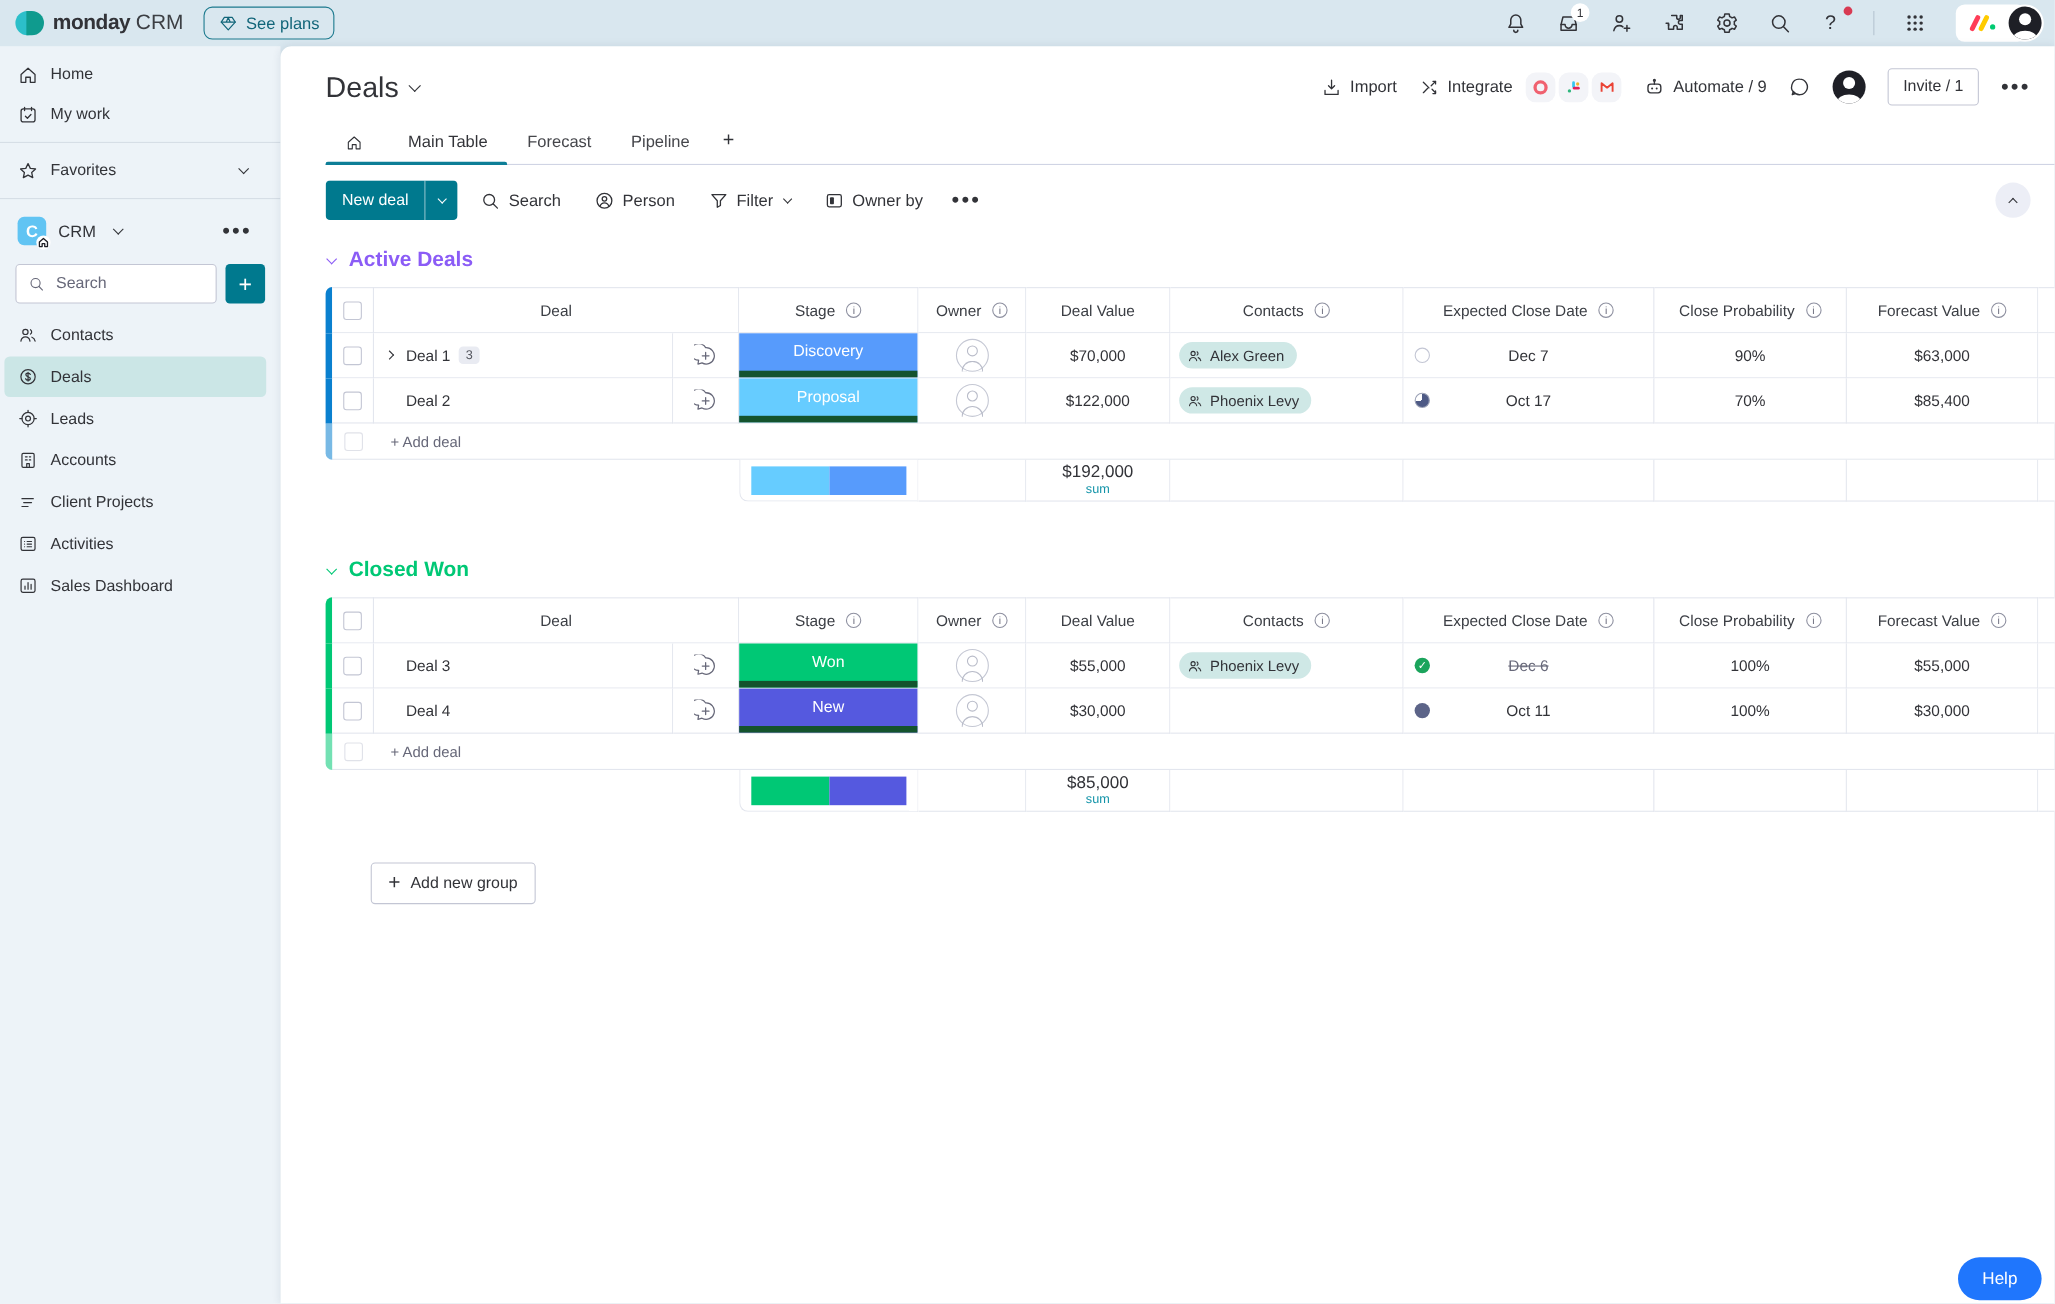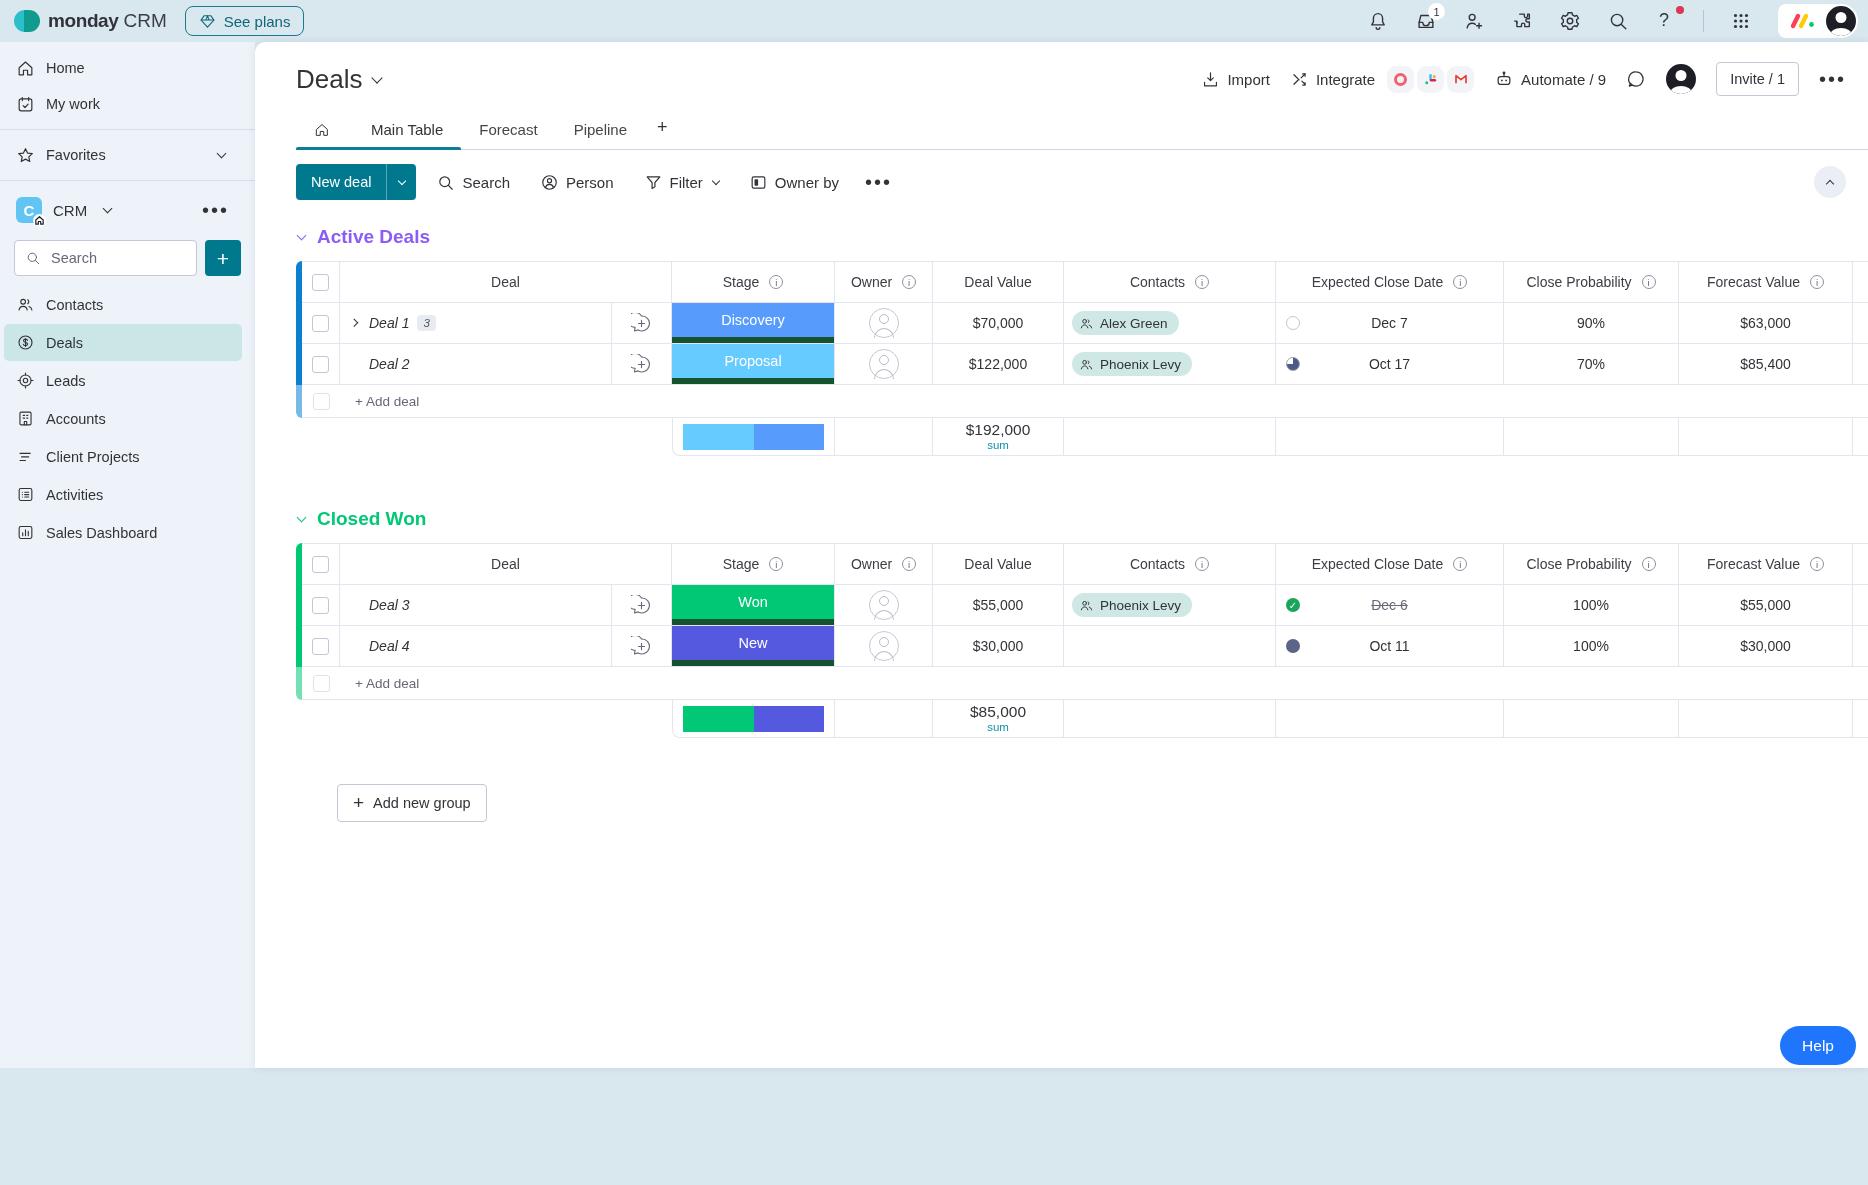--- a/index.html
+++ b/index.html
@@ -30,21 +30,21 @@
   .red-dot { position:absolute; top:-4px; right:-7px; width:8px; height:8px; border-radius:50%; background:#d83a52; }
   .tb-divider { width:1px; height:22px; background:#b6c5d2; }
   .product-box { display:flex; align-items:center; }
   .white-box { width:64px; height:34px; background:#fff; border-radius:8px; display:flex; align-items:center; padding-left:10px; }
   .avatar { width:34px; height:34px; border-radius:50%; background:#1e1f26; position:relative; overflow:hidden; margin-left:-18px; border:2px solid #fff; }
   .avatar .head { position:absolute; left:50%; top:6px; transform:translateX(-50%); width:11px; height:11px; border-radius:50%; background:#fff; }
   .avatar .body { position:absolute; left:50%; bottom:-6px; transform:translateX(-50%); width:22px; height:14px; border-radius:50% 50% 0 0; background:#fff; }
   .avatar.small { width:30px; height:30px; border:none; margin-left:0; }
 
   
-  .app { display:flex; height:1026px; }
+  .app { display:flex; height:1143px; }
   .sidebar { width:255px; background:#edf3f8; padding-top:8px; flex-shrink:0; }
   .content { flex:1; background:#fff; border-top-left-radius:10px; position:relative; overflow:hidden;
     box-shadow:0 0 8px rgba(40,60,90,.10); }
 
   
   .sb-item { height:36px; display:flex; align-items:center; gap:11px; padding:0 16px; font-size:14.5px; cursor:pointer; color:#323338; }
   .sb-divider { border-top:1px solid #d6dee6; margin:7px 0; }
   .sb-right { margin-left:auto; display:flex; align-items:center; gap:16px; color:#323338; }
   .crm-ic { width:26px; height:26px; border-radius:6px; background:#61c4f3; color:#fff; font-weight:700; font-size:15px;
     display:flex; align-items:center; justify-content:center; position:relative; }
@@ -97,21 +97,21 @@
   .gname { cursor:pointer; }
   .tbl { width:1597px; }
   .trow { display:flex; }
   .leftbar { width:6px; flex-shrink:0; }
   .trow.thead .leftbar { border-radius:6px 0 0 0; }
   .trow.addrow .leftbar { border-radius:0 0 0 6px; opacity:.55; }
   .cell { border-right:1px solid #e3e6ee; border-bottom:1px solid #e3e6ee; background:#fff; display:flex; align-items:center; justify-content:center; flex-shrink:0; }
   .trow.thead .cell { border-top:1px solid #e3e6ee; height:42px; font-size:14px; color:#3b3e44; }
   .trow.tr .cell { height:41px; font-size:14px; }
   .c-cb { width:38px; }
-  .c-name { width:272px; justify-content:flex-start; padding:0 8px 0 7px; gap:8px;font-style:italic; }
+  .c-name { width:272px; justify-content:flex-start; padding:0 8px 0 7px; gap:8px; }
   .c-chat { width:60px; }
   .c-deal-h { width:332px; }
   .c-stage { width:163px; padding:0; }
   .c-owner { width:98px; }
   .c-val { width:131px; }
   .c-contact { width:212px; justify-content:flex-start; padding-left:8px; }
   .c-date { width:228px; position:relative; }
   .c-prob { width:175px; }
   .c-fore { width:174px; }
   .c-extra { width:40px; border-right:none; }

